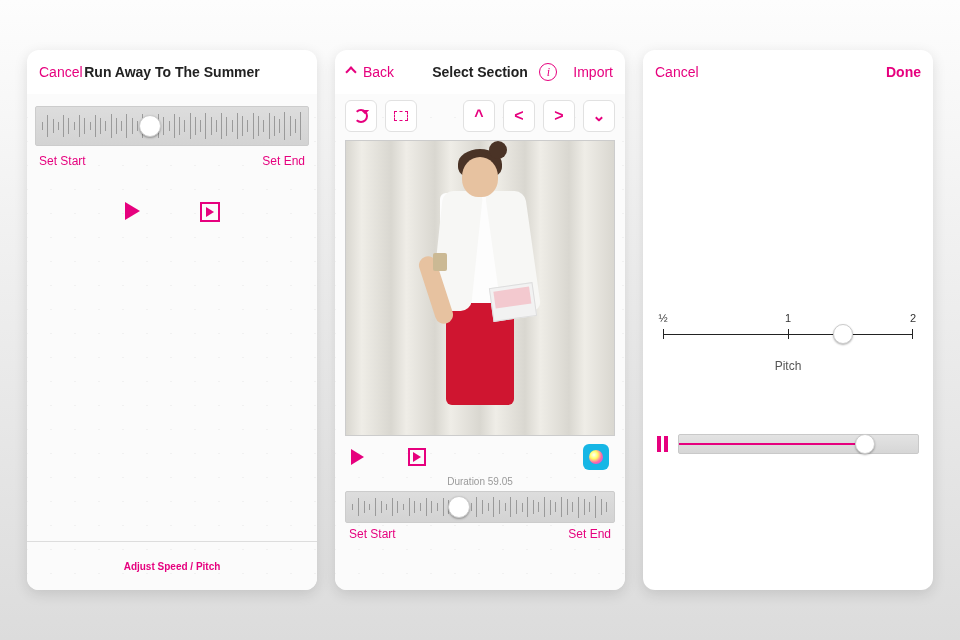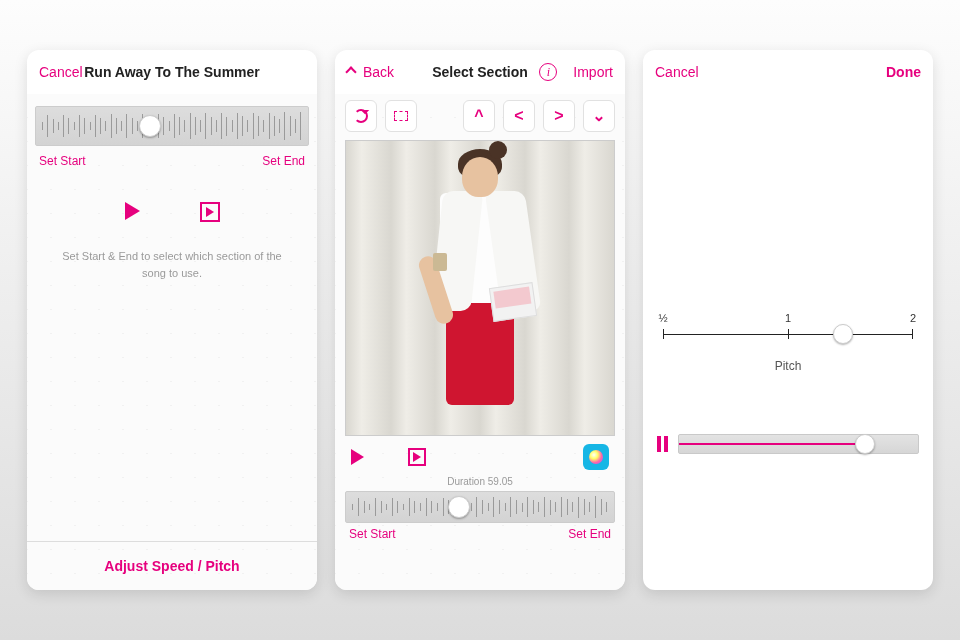--- a/index.html
+++ b/index.html
@@ -42,21 +42,21 @@
   .knob { position:absolute; top:50%; transform:translate(-50%,-50%);
     width:22px;height:22px;border-radius:50%;background:#fff;border:1px solid #ccc;box-shadow:0 1px 2px rgba(0,0,0,.3);}
   .setrow { display:flex; justify-content:space-between; font-size:12px; padding: 2px 12px 4px;}
   .time { text-align:center; font-size:11px; color:#999; margin-top:18px;}
   .ctr-row { display:flex; justify-content:center; gap:60px; margin-top:30px; }
   .play-tri { width:0;height:0;border-style:solid;border-width:9px 0 9px 15px;border-color:transparent transparent transparent #e6007e; }
   .play-box { width:20px;height:20px;border:2px solid #e6007e; display:flex;align-items:center;justify-content:center;}
   .play-box .mini { width:0;height:0;border-style:solid;border-width:5px 0 5px 8px;border-color:transparent transparent transparent #e6007e;}
   .hint { text-align:center; font-size:11px; color:#9a9a9a; line-height:1.5; padding: 26px 28px 0;}
   .bottom-btns { margin-top:auto; border-top:1px solid #ddd; }
-  .big-btn { height:48px; display:flex; align-items:center; justify-content:center; font-size:14px; color:#e6007e; font-weight:600;}
+  .big-btn { height:48px; display:flex; align-items:center; justify-content:center; font-size:10px; color:#e6007e; font-weight:600;}
   
   .tool-row { display:flex; gap:8px; padding: 6px 10px 4px; }
   .tool-row .spacer { flex:1; }
   .tool { width:32px;height:32px;border:1px solid #e1e1e1;border-radius:6px;display:flex;align-items:center;justify-content:center;background:#fff;}
   .arr { color:#e6007e; font-weight:700; font-size:16px; line-height:1;}
   .redo-arc { width:14px;height:14px;border:2px solid #e6007e;border-left-color:transparent;border-radius:50%;position:relative;}
   .redo-arc::after{content:"";position:absolute;top:-4px;right:-2px;width:0;height:0;border-style:solid;border-width:0 0 6px 6px;border-color:transparent transparent #e6007e transparent;transform:rotate(45deg);}
   .crop-ic{color:#e6007e;font-size:16px;border:1px dashed #e6007e;width:14px;height:10px;}
   .canvas { margin:4px 10px; border:1px solid #ccc; height:296px; position:relative; background:#eee; overflow:hidden;}
   .pillars { position:absolute; inset:0; display:flex;}
@@ -166,21 +166,20 @@
     <div class="setrow">
       <span class="accent">Set Start</span>
       <span class="accent">Set End</span>
     </div>
     <div class="ctr-row">
       <div class="play-tri"></div>
       <div class="play-box">
           <div class="mini"></div>
         </div>
     </div>
-    <div class="hint">Set Start &amp; End to select which section of the song to use.</div>
     <div class="bottom-btns">
       <div class="big-btn">Adjust Speed / Pitch</div>
     </div>
   </div>
 </div>
 
 <div class="phone">
   <div class="header">
     <div class="left">
       <span class="chev-left"></span>

